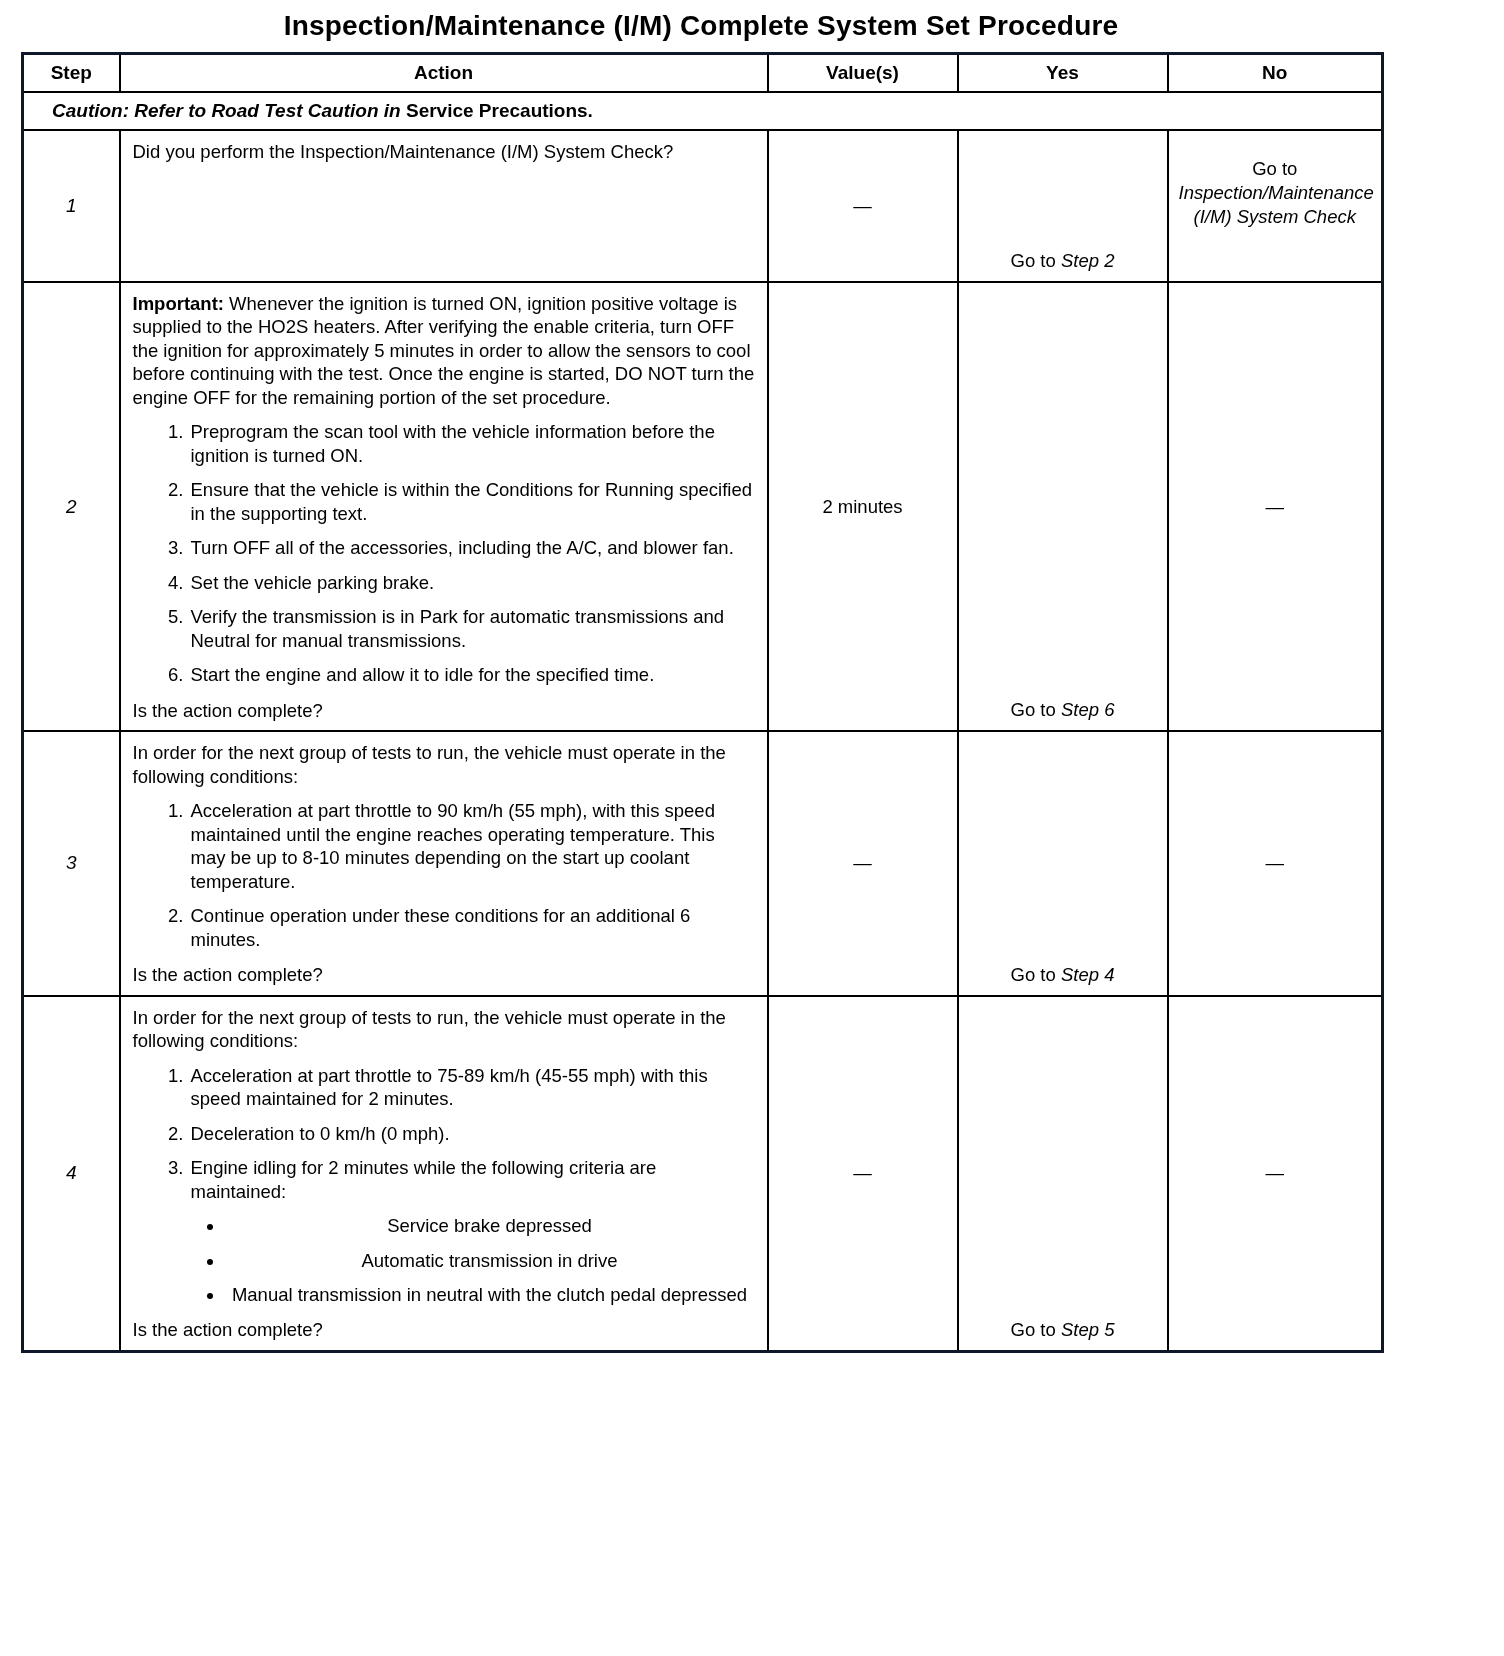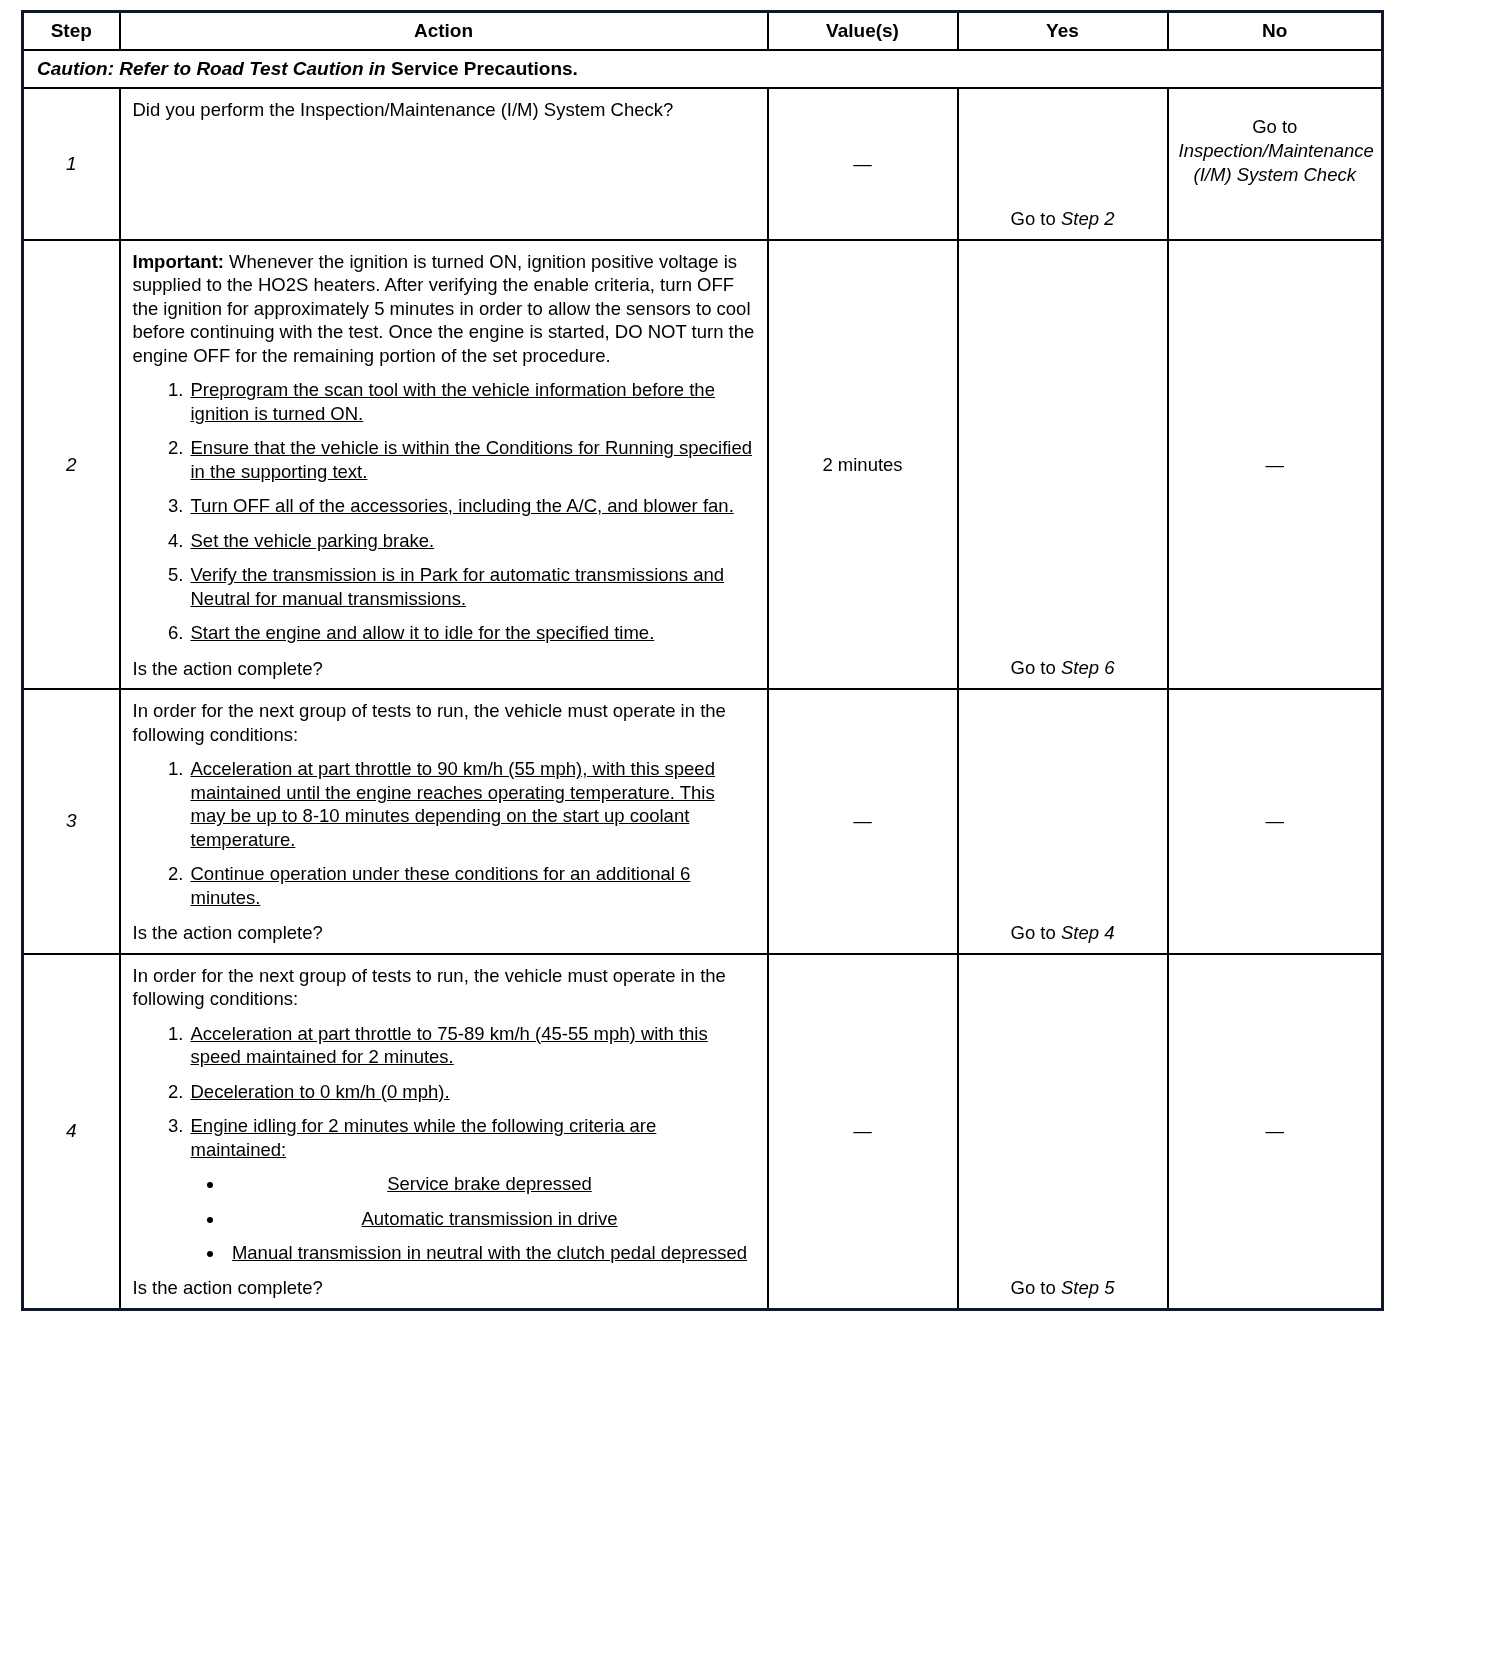--- a/index.html
+++ b/index.html
@@ -24,21 +24,21 @@
     table-layout: fixed;
   }
   .proc th, .proc td { border: 2px solid #000; }
   .proc th {
     font-size: 19px;
     font-weight: 700;
     padding: 7px 4px;
     text-align: center;
   }
   td.caution-cell {
-    padding: 7px 13px;
+    padding: 7px 28px;
     font-size: 19px;
     font-weight: 700;
   }
   .caution-italic { font-style: italic; }
   td.step-cell {
     text-align: center;
     vertical-align: middle;
     font-size: 19px;
     font-style: italic;
   }
@@ -69,35 +69,36 @@
   }
   td.no-cell.top { vertical-align: top; }
   td.no-cell.middle { vertical-align: middle; }
   .ref { font-style: italic; }
   p.action-intro { margin: 0; }
   ol.action-list {
     margin: 11px 0 0 0;
     padding: 0 0 0 56px;
     list-style-type: decimal;
   }
-  ol.action-list > li { margin: 0 0 11px 0; padding-left: 2px; text-decoration: underline; }
+  ol.action-list > li { margin: 0 0 11px 0; padding-left: 2px; }
   ul.action-sublist {
     margin: 11px 0 0 0;
     padding: 0 0 0 34px;
     list-style-type: disc;
     text-align: center;
   }
   ul.action-sublist > li { margin: 0 0 11px 0; }
   p.action-question { margin: 12px 0 0 0; }
 </style>
 </head>
 <body>
 
 <div class="page">
 
+  <div class="doc-title">Inspection/Maintenance (I/M) Complete System Set Procedure</div>
 
   <table class="proc">
     <colgroup>
       <col style="width:97px">
       <col style="width:648px">
       <col style="width:190px">
       <col style="width:210px">
       <col style="width:215px">
     </colgroup>
     <thead>

